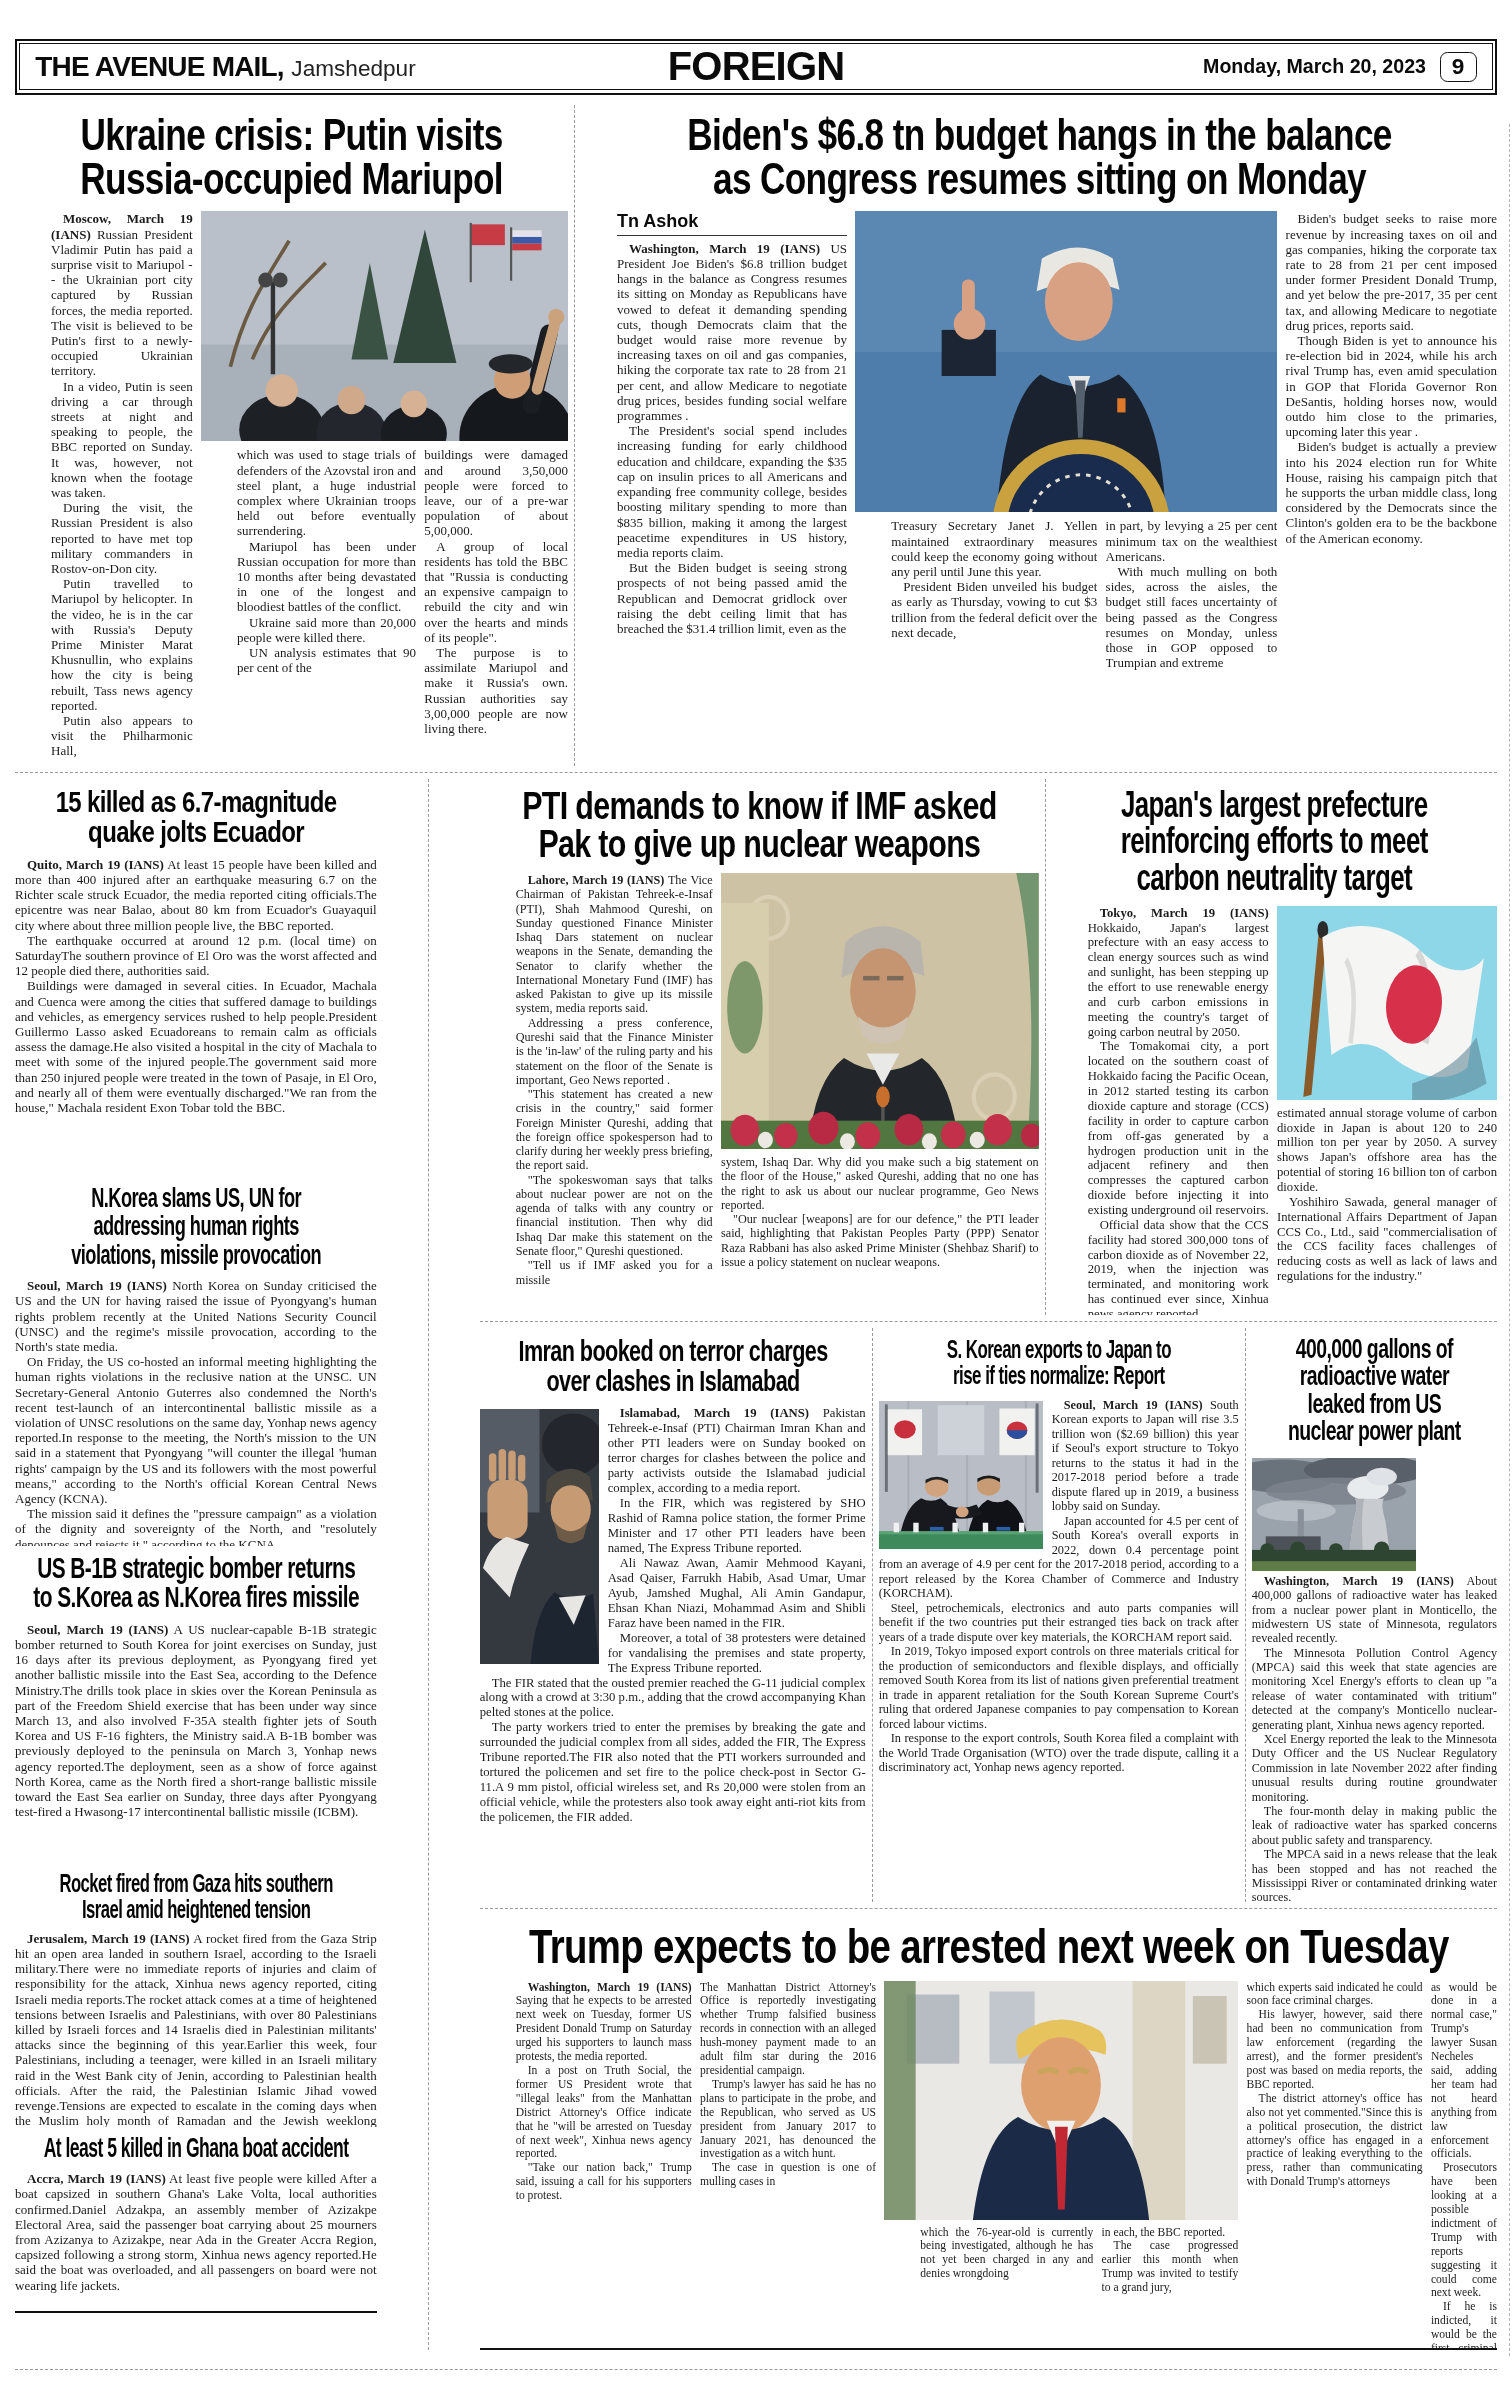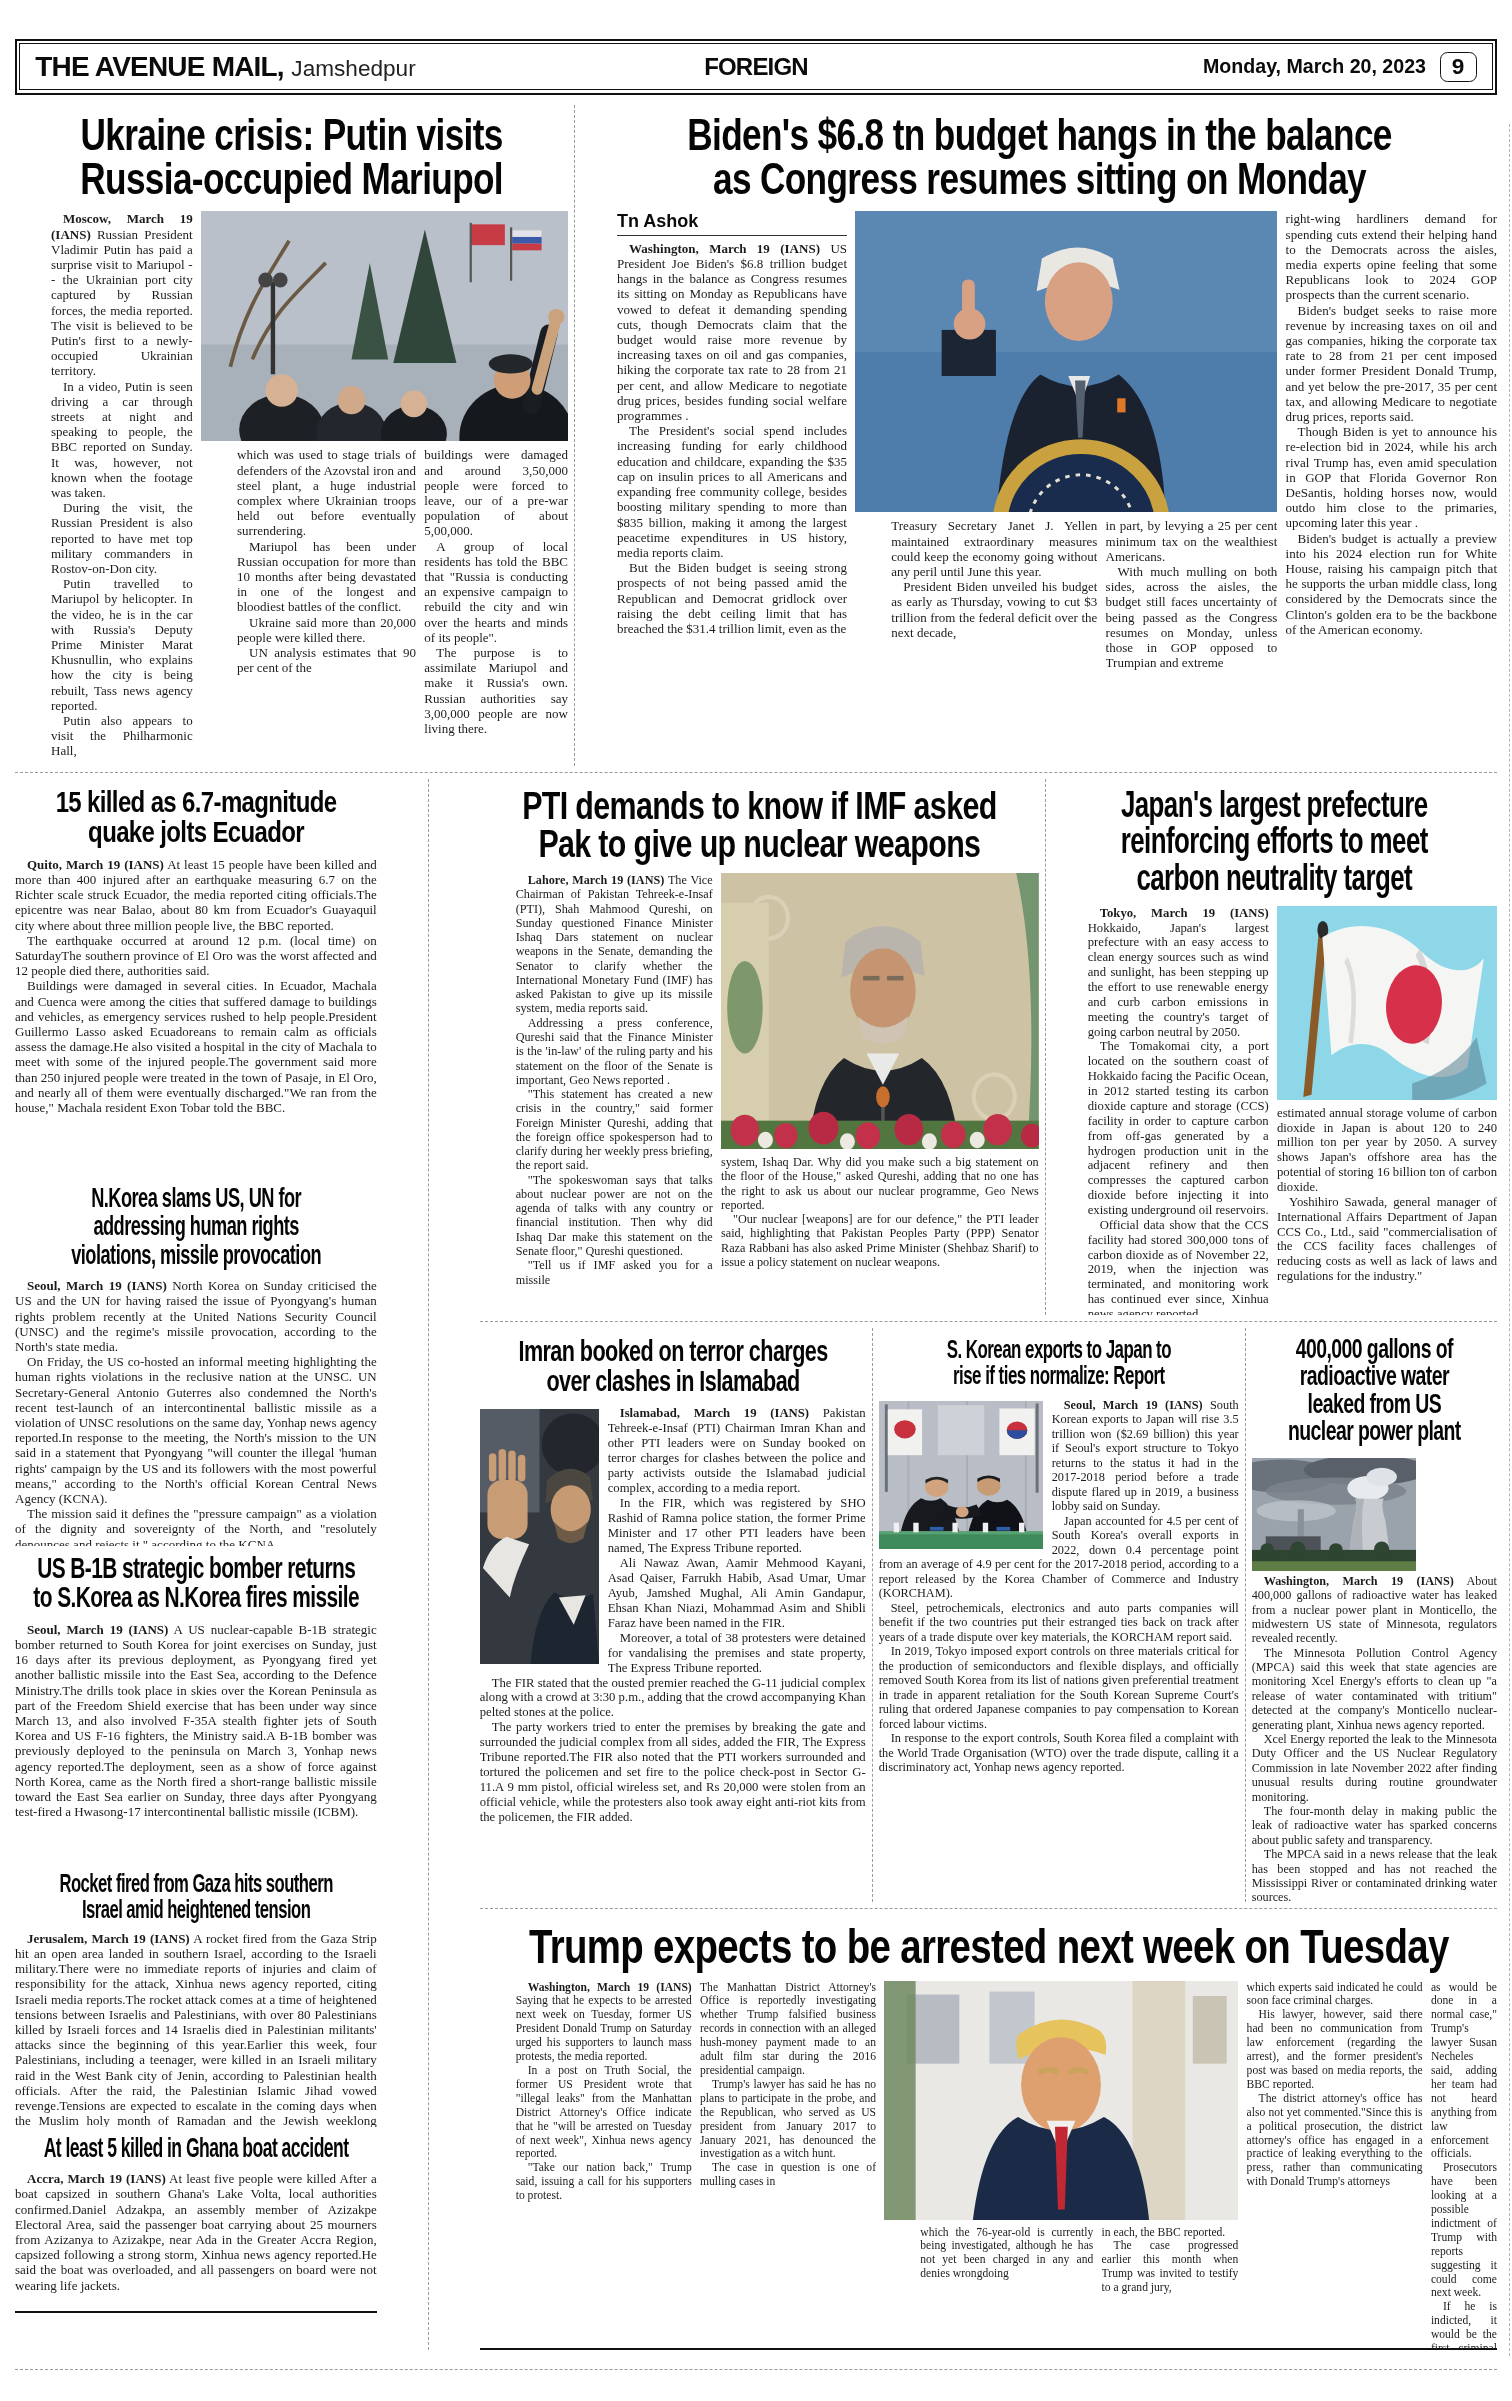--- a/index.html
+++ b/index.html
@@ -11,21 +11,21 @@
   }
   
   .mh-outer { border:2.3px solid #111; padding:2.3px; }
   .masthead {
     border:0.8px solid #111; display:flex; align-items:center;
     justify-content:space-between; padding:4.5px 15px; height:47px; box-sizing:border-box;
   }
   .mh-left { flex:1; display:flex; align-items:baseline; gap:7.5px; }
   .mh-name { font-family:"Liberation Sans", sans-serif; font-weight:700; font-size:28px; letter-spacing:-0.8px; color:#0b0b0b; }
   .mh-city { font-family:"Liberation Sans", sans-serif; font-weight:400; font-size:22.6px; color:#222; }
-  .mh-section { font-family:"Liberation Sans", sans-serif; font-weight:700; font-size:24px; letter-spacing:-0.8px; color:#0b0b0b; }
+  .mh-section { font-family:"Liberation Sans", sans-serif; font-weight:700; font-size:40px; letter-spacing:-0.8px; color:#0b0b0b; }
   .mh-right { flex:1; display:flex; align-items:center; justify-content:flex-end; gap:13.6px; }
   .mh-date { font-family:"Liberation Sans", sans-serif; font-weight:700; font-size:19.6px; color:#0b0b0b; }
   .mh-page {
     font-family:"Liberation Sans", sans-serif; font-weight:700; font-size:22.6px;
     border:1.5px solid #111; border-radius:7.5px; padding:0.8px 11.3px; color:#0b0b0b;
   }
   
   .hl { margin:7.5px 0 9px; text-align:center; font-family:"Liberation Sans", sans-serif; font-weight:700; color:#050505; line-height:1.02; }
   .sq { display:block; text-wrap:balance; letter-spacing:-0.8px; }
   .sq80 { width:125%;   margin-left:-12.5%; transform:scaleX(.80); }
@@ -194,21 +194,20 @@
               <p class="cont">Treasury Secretary Janet J. Yellen maintained extraordinary measures could keep the economy going without any peril until June this year.</p>
               <p>President Biden unveiled his budget as early as Thursday, vowing to cut $3 trillion from the federal deficit over the next decade,</p>
             </div>
             <div class="col" style="flex:1">
               <p class="cont">in part, by levying a 25 per cent minimum tax on the wealthiest Americans.</p>
               <p>With much mulling on both sides, across the aisles, the budget still faces uncertainty of being passed as the Congress resumes on Monday, unless those in GOP opposed to Trumpian and extreme</p>
             </div>
           </div>
         </div>
         <div class="col" style="flex:1">
-          <p class="cont">right-wing hardliners demand for spending cuts extend their helping hand to the Democrats across the aisles, media experts opine feeling that some Republicans look to 2024 GOP prospects than the current scenario.</p>
           <p>Biden's budget seeks to raise more revenue by increasing taxes on oil and gas companies, hiking the corporate tax rate to 28 from 21 per cent imposed under former President Donald Trump, and yet below the pre-2017, 35 per cent tax, and allowing Medicare to negotiate drug prices, reports said.</p>
           <p>Though Biden is yet to announce his re-election bid in 2024, while his arch rival Trump has, even amid speculation in GOP that Florida Governor Ron DeSantis, holding horses now, would outdo him close to the primaries, upcoming later this year .</p>
           <p>Biden's budget is actually a preview into his 2024 election run for White House, raising his campaign pitch that he supports the urban middle class, long considered by the Democrats since the Clinton's golden era to be the backbone of the American economy.</p>
         </div>
       </div>
     </div>
   </div>
 
   <div class="hsep"></div>
 

